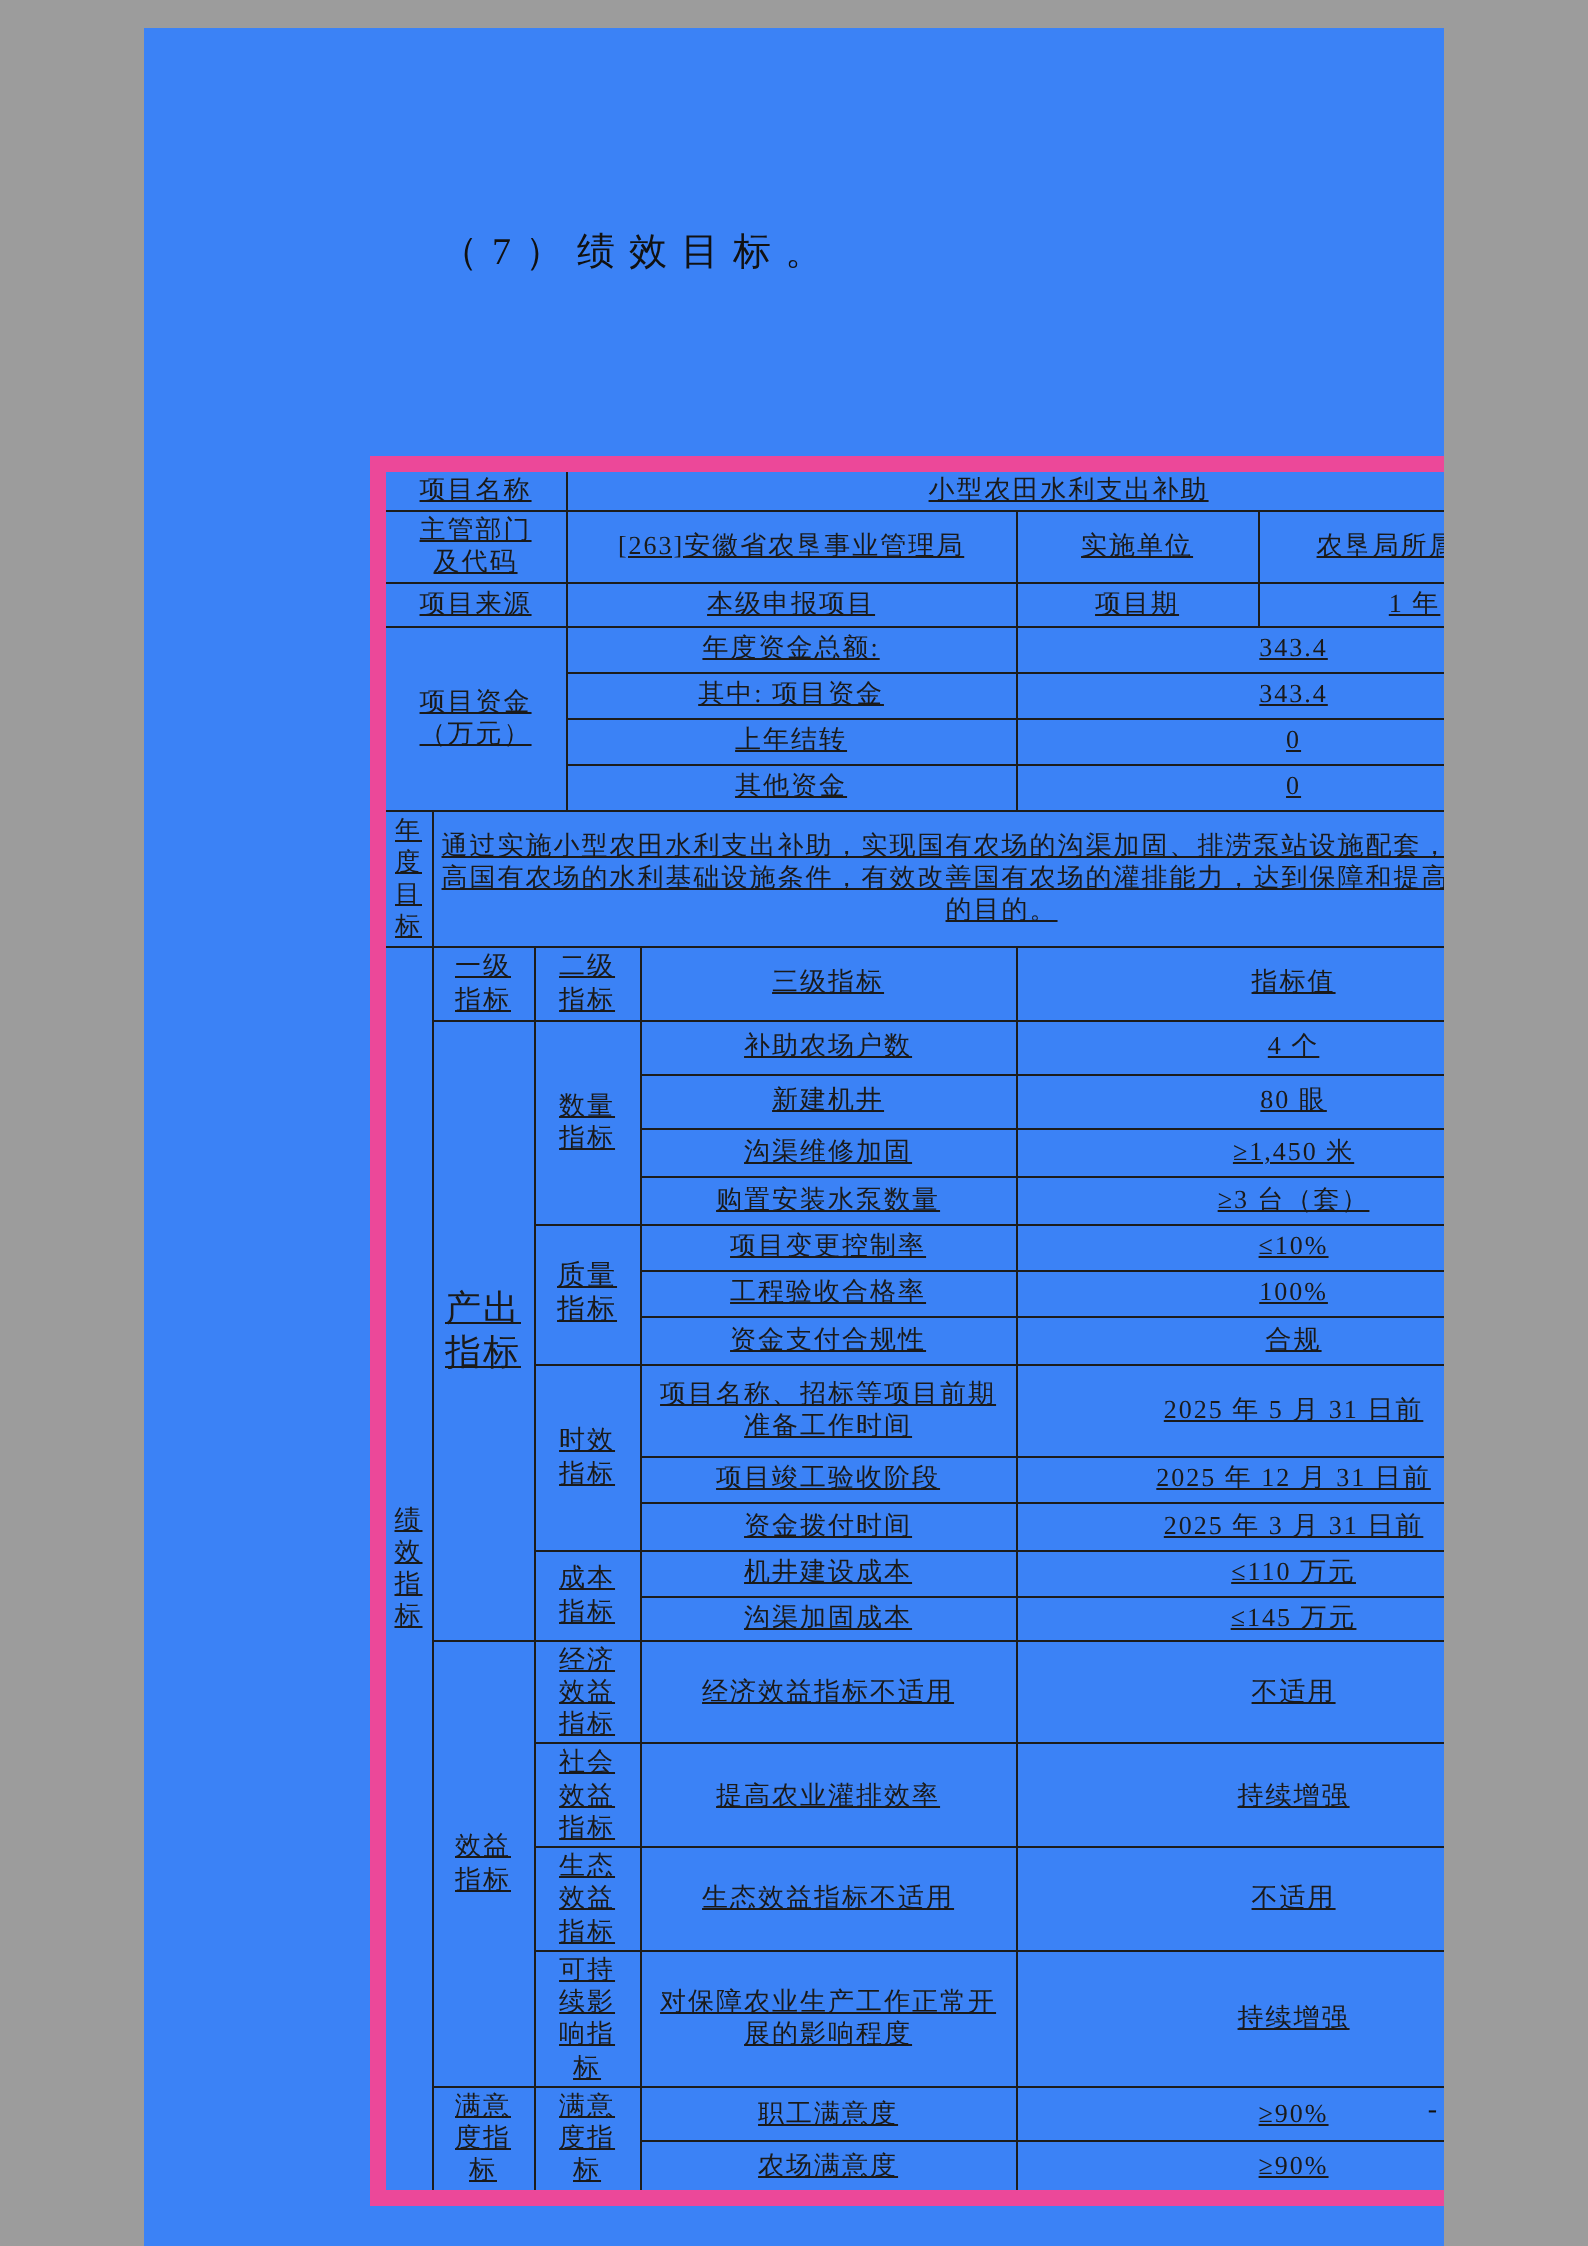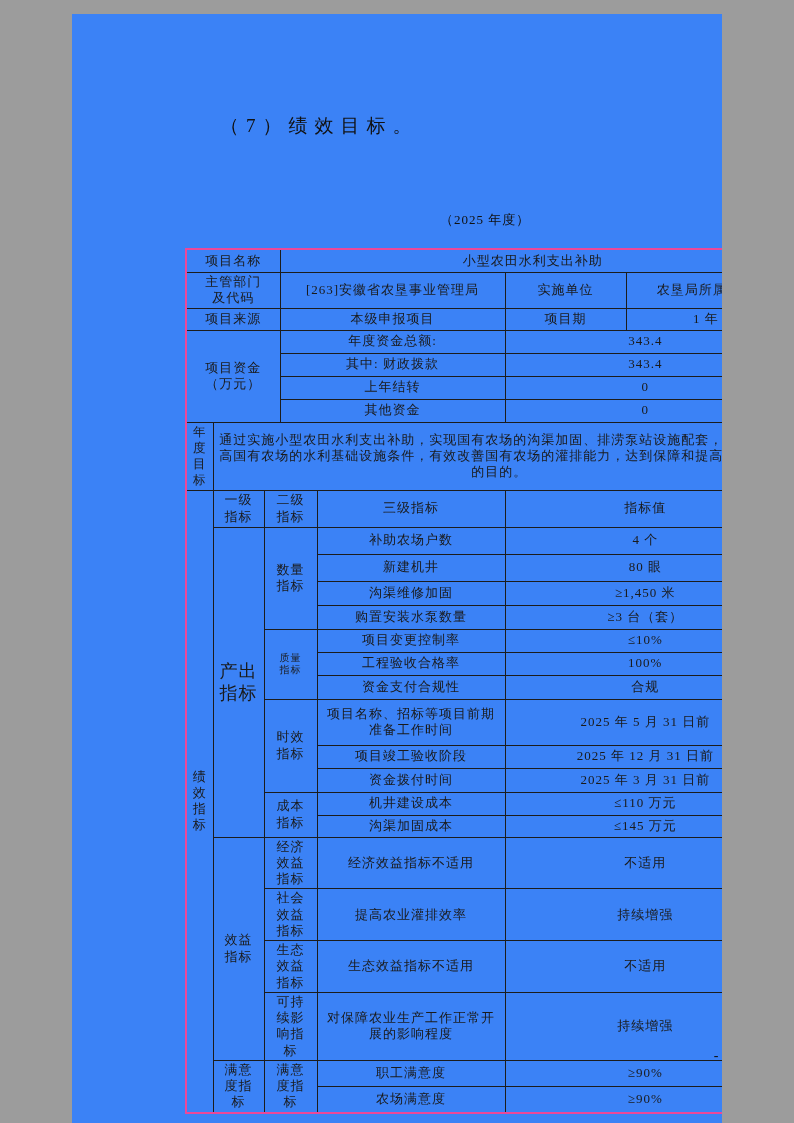--- a/index.html
+++ b/index.html
@@ -20,23 +20,24 @@
   .doc-title {
     position:absolute; left:113px; top:169px; width:600px;
     text-align:center; font-size:18px; font-weight:bold;
     letter-spacing:1.5px; color:#000;
   }
   .doc-subtitle {
     position:absolute; left:113px; top:197px; width:600px;
     text-align:center; font-size:13px; letter-spacing:1px; color:#111;
   }
   table.perf {
-    position:absolute; left:113px; top:234px; width:600px;
+    position:absolute; left:113px; top:214px; width:600px;
     border-collapse:collapse; table-layout:fixed;
-    border:2px solid #ec4899;
+    border:8px solid #ec4899;
+    text-decoration:underline;
   }
   table.perf td {
     border:1px solid #1c1c1c;
     font-size:13px; line-height:1.25;
     text-align:center; vertical-align:middle;
     letter-spacing:1px;
     padding:1px 3px;
     word-break:break-all;
   }
   td.pre { white-space:pre-line; }
@@ -54,21 +55,20 @@
     text-align:center; font-size:14px; color:#111; letter-spacing:1px;
   }
 </style>
 </head>
 <body>
 
 <div class="page">
 
   <div class="heading">（7）绩效目标。</div>
 
-  <div class="doc-subtitle">（2025 年度）</div>
 
   <table class="perf">
     <colgroup>
       <col style="width:27px">
         <col style="width:51px">
         <col style="width:16px">
       <col style="width:37px">
         <col style="width:188px">
         <col style="width:121px">
         <col style="width:160px">
@@ -95,21 +95,21 @@
         <td>1 年</td>
       </tr>
 
       <tr style="height:23px">
         <td colspan="3" rowspan="4" class="pre">项目资金
 （万元）</td>
         <td colspan="2" class="fund-pad1">年度资金总额:</td>
         <td colspan="2">343.4</td>
       </tr>
       <tr style="height:23px">
-        <td colspan="2" class="fund-pad2">其中: 财政拨款</td>
+        <td colspan="2" class="fund-pad2">其中: 项目资金</td>
         <td colspan="2">343.4</td>
       </tr>
       <tr style="height:23px">
         <td colspan="2">上年结转</td>
         <td colspan="2">0</td>
       </tr>
       <tr style="height:23px">
         <td colspan="2">其他资金</td>
         <td colspan="2">0</td>
       </tr>
@@ -150,21 +150,21 @@
       <tr style="height:24px">
         <td class="l3">沟渠维修加固</td>
         <td colspan="2">≥1,450 米</td>
       </tr>
       <tr style="height:24px">
         <td class="l3">购置安装水泵数量</td>
         <td colspan="2">≥3 台（套）</td>
       </tr>
 
       <tr style="height:23px">
-        <td colspan="2" rowspan="3" class="stack" style="font-size:10px">质量
+        <td colspan="2" rowspan="3" class="stack" style="font-size:14px">质量
 指标</td>
         <td class="l3">项目变更控制率</td>
         <td colspan="2">≤10%</td>
       </tr>
       <tr style="height:23px">
         <td class="l3">工程验收合格率</td>
         <td colspan="2">100%</td>
       </tr>
       <tr style="height:24px">
         <td class="l3">资金支付合规性</td>

